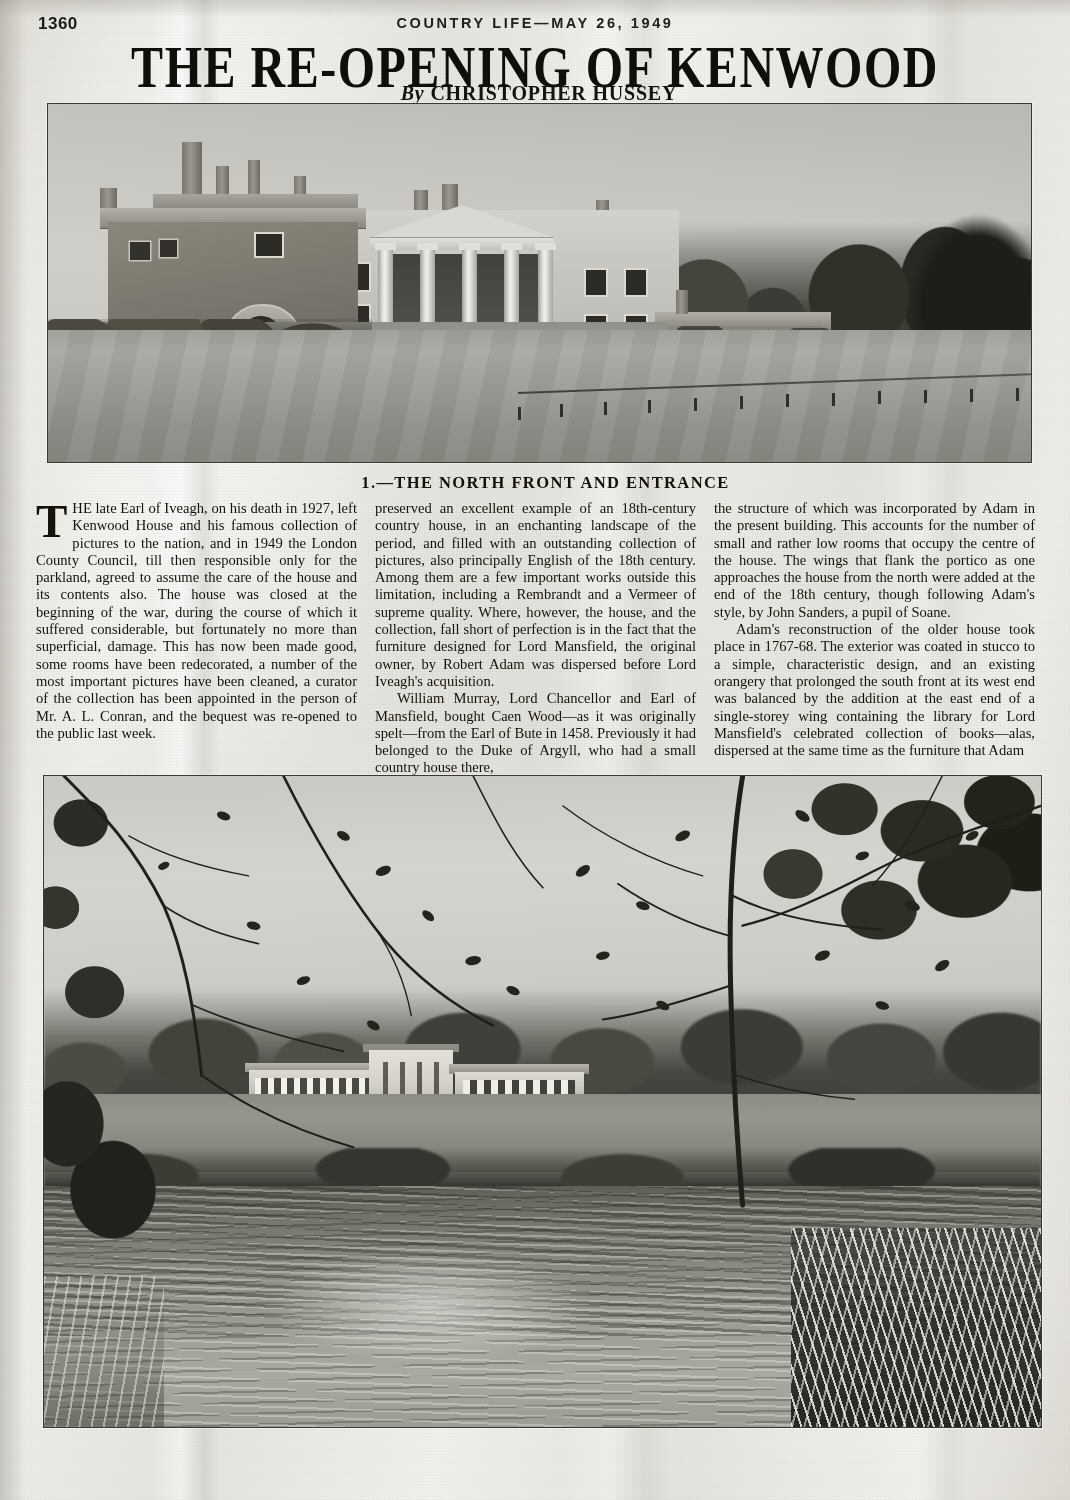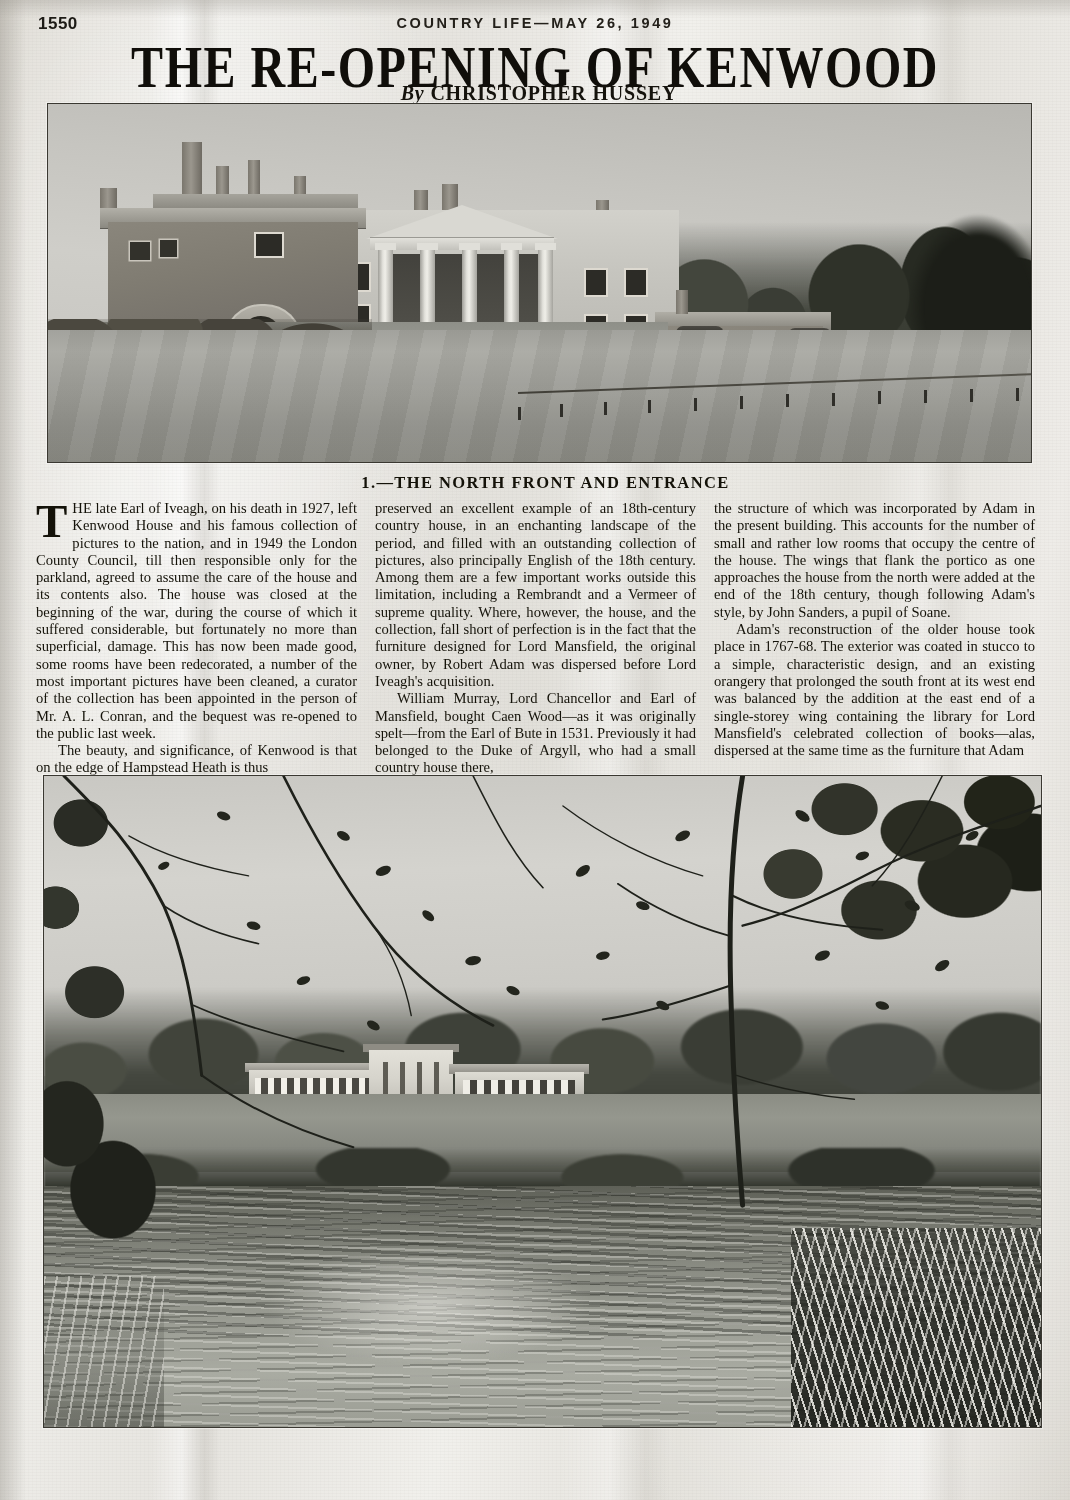--- a/index.html
+++ b/index.html
@@ -453,21 +453,21 @@
 
   <div class="paper-tint"></div>
   <div class="paper-fold fold-a"></div>
   <div class="paper-fold fold-b"></div>
   <div class="paper-fold fold-c"></div>
   <div class="page-edge-l"></div>
   <div class="page-edge-t"></div>
 
   <div class="content">
 
-    <div class="folio">1550</div>
+    <div class="folio">1360</div>
     <div class="running-head">COUNTRY LIFE—MAY 26, 1949</div>
     <div class="headline">THE RE-OPENING OF KENWOOD</div>
     <div class="byline">
       <span class="by">By</span>
       <span>CHRISTOPHER HUSSEY</span>
     </div>
 
     <div class="figure" id="fig1">
       <div class="plate">
         <div class="f1-sky"></div>
@@ -551,26 +551,25 @@
       </div>
       <div class="caption">1.—THE NORTH FRONT AND ENTRANCE</div>
     </div>
 
     <div class="body-cols">
 
       <div class="col">
         <p>
           <span class="dropcap">T</span><span>HE late Earl of Iveagh, on his death in 1927, left Kenwood House and his famous collection of pictures to the nation, and in 1949 the London County Council, till then responsible only for the parkland, agreed to assume the care of the house and its contents also.  The house was closed at the beginning of the war, during the course of which it suffered considerable, but fortunately no more than superficial, damage.  This has now been made good, some rooms have been redecorated, a number of the most important pictures have been cleaned, a curator of the collection has been appointed in the person of Mr. A. L. Conran, and the bequest was re-opened to the public last week.</span>
         </p>
-        <p>The beauty, and significance, of Kenwood is that on the edge of Hampstead Heath is thus</p>
       </div>
 
       <div class="col">
         <p>preserved an excellent example of an 18th-century country house, in an enchanting landscape of the period, and filled with an outstanding collection of pictures, also principally English of the 18th century.  Among them are a few important works outside this limitation, including a Rembrandt and a Vermeer of supreme quality.  Where, however, the house, and the collection, fall short of perfection is in the fact that the furniture designed for Lord Mansfield, the original owner, by Robert Adam was dispersed before Lord Iveagh's acquisition.</p>
-        <p>William Murray, Lord Chancellor and Earl of Mansfield, bought Caen Wood—as it was originally spelt—from the Earl of Bute in 1531.  Previously it had belonged to the Duke of Argyll, who had a small country house there,</p>
+        <p>William Murray, Lord Chancellor and Earl of Mansfield, bought Caen Wood—as it was originally spelt—from the Earl of Bute in 1458.  Previously it had belonged to the Duke of Argyll, who had a small country house there,</p>
       </div>
 
       <div class="col">
         <p>the structure of which was incorporated by Adam in the present building.  This accounts for the number of small and rather low rooms that occupy the centre of the house.  The wings that flank the portico as one approaches the house from the north were added at the end of the 18th century, though following Adam's style, by John Sanders, a pupil of Soane.</p>
         <p>Adam's reconstruction of the older house took place in 1767-68.  The exterior was coated in stucco to a simple, characteristic design, and an existing orangery that prolonged the south front at its west end was balanced by the addition at the east end of a single-storey wing containing the library for Lord Mansfield's celebrated collection of books—alas, dispersed at the same time as the furniture that Adam</p>
       </div>
 
     </div>
 
     <div class="figure" id="fig2">

